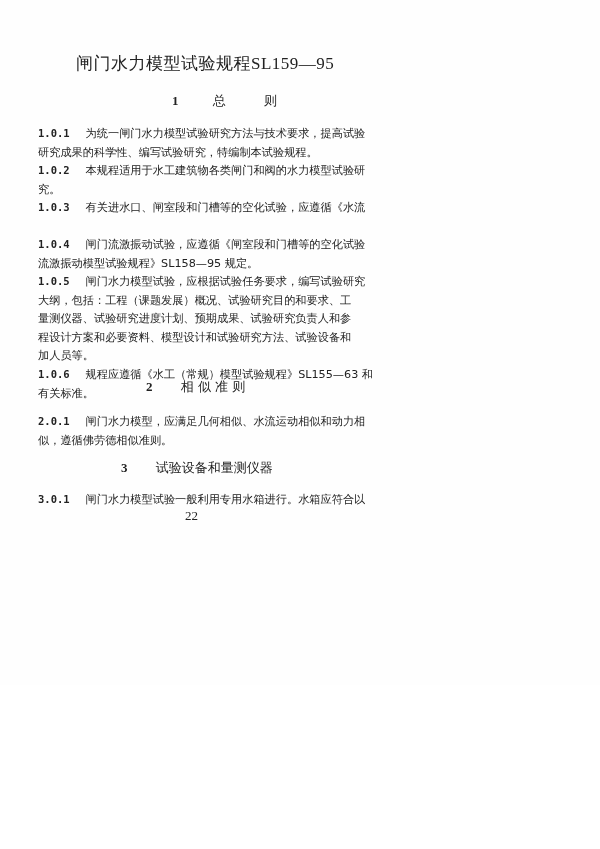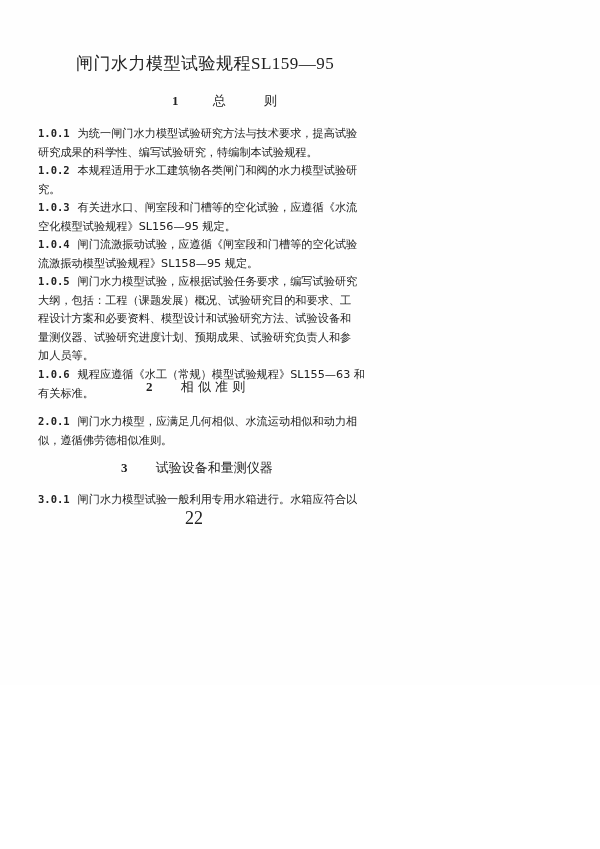--- a/index.html
+++ b/index.html
@@ -4,23 +4,23 @@
 <style>
   html, body { margin:0; padding:0; background:#ffffff; }
   body { width:600px; height:849px; position:relative; overflow:hidden;
          font-family:"DejaVu Sans", sans-serif; color:#1a1a1a; }
   .page { position:absolute; left:0; top:0; width:600px; height:685px; background:#fefefe; }
   .title { position:absolute; left:76px; top:52px; font-size:17px; letter-spacing:0.5px; color:#222; white-space:nowrap; }
   .title .code { font-family:"Liberation Serif", serif; font-size:17px; }
   .section-head { position:absolute; font-size:13px; white-space:nowrap; color:#222; }
   .section-head .num { font-family:"Liberation Serif", serif; font-weight:bold; display:inline-block; }
   .para { position:absolute; left:38px; width:520px; font-size:11.2px; line-height:18.6px; color:#222; }
-  .para .clause { font-family:"DejaVu Sans Mono", monospace; font-weight:bold; font-size:10.5px; margin-right:8px; }
+  .para .clause { font-family:"DejaVu Sans Mono", monospace; font-weight:bold; font-size:10.5px; margin-right:16px; }
   .para .line { display:block; white-space:nowrap; }
-  .pageno { position:absolute; left:185px; top:508px; font-family:"Liberation Serif", serif; font-size:18px; color:#222; }
+  .pageno { position:absolute; left:185px; top:508px; font-family:"Liberation Serif", serif; font-size:13px; color:#222; }
 </style>
 </head>
 <body>
 
 <div class="page">
 
   <div class="title">
     <span>闸门水力模型试验规程</span><span class="code">SL159—95</span>
   </div>
 
@@ -37,33 +37,32 @@
     <span class="line">研究成果的科学性、编写试验研究，特编制本试验规程。</span>
   </div>
 
   <div class="para" style="top:161px;">
     <span class="line"><span class="clause">1.0.2</span><span>本规程适用于水工建筑物各类闸门和阀的水力模型试验研</span></span>
     <span class="line">究。</span>
   </div>
 
   <div class="para" style="top:198px;">
     <span class="line"><span class="clause">1.0.3</span><span>有关进水口、闸室段和门槽等的空化试验，应遵循《水流</span></span>
-    <span class="line">空化模型试验规程》SL156—95 规定。</span>
   </div>
 
   <div class="para" style="top:235px;">
     <span class="line"><span class="clause">1.0.4</span><span>闸门流激振动试验，应遵循《闸室段和门槽等的空化试验</span></span>
     <span class="line">流激振动模型试验规程》SL158—95 规定。</span>
   </div>
 
   <div class="para" style="top:272px;">
     <span class="line"><span class="clause">1.0.5</span><span>闸门水力模型试验，应根据试验任务要求，编写试验研究</span></span>
     <span class="line">大纲，包括：工程（课题发展）概况、试验研究目的和要求、工</span>
+    <span class="line">量测仪器、试验研究进度计划、预期成果、试验研究负责人和参</span>
     <span class="line">程设计方案和必要资料、模型设计和试验研究方法、试验设备和</span>
-    <span class="line">量测仪器、试验研究进度计划、预期成果、试验研究负责人和参</span>
     <span class="line">加人员等。</span>
   </div>
 
   <div class="para" style="top:365px;">
     <span class="line"><span class="clause">1.0.6</span><span>规程应遵循《水工（常规）模型试验规程》SL155—63 和</span></span>
     <span class="line">有关标准。</span>
   </div>
 
   <div class="section-head" style="left:146px; top:378px;">
     <span class="num">2</span>

